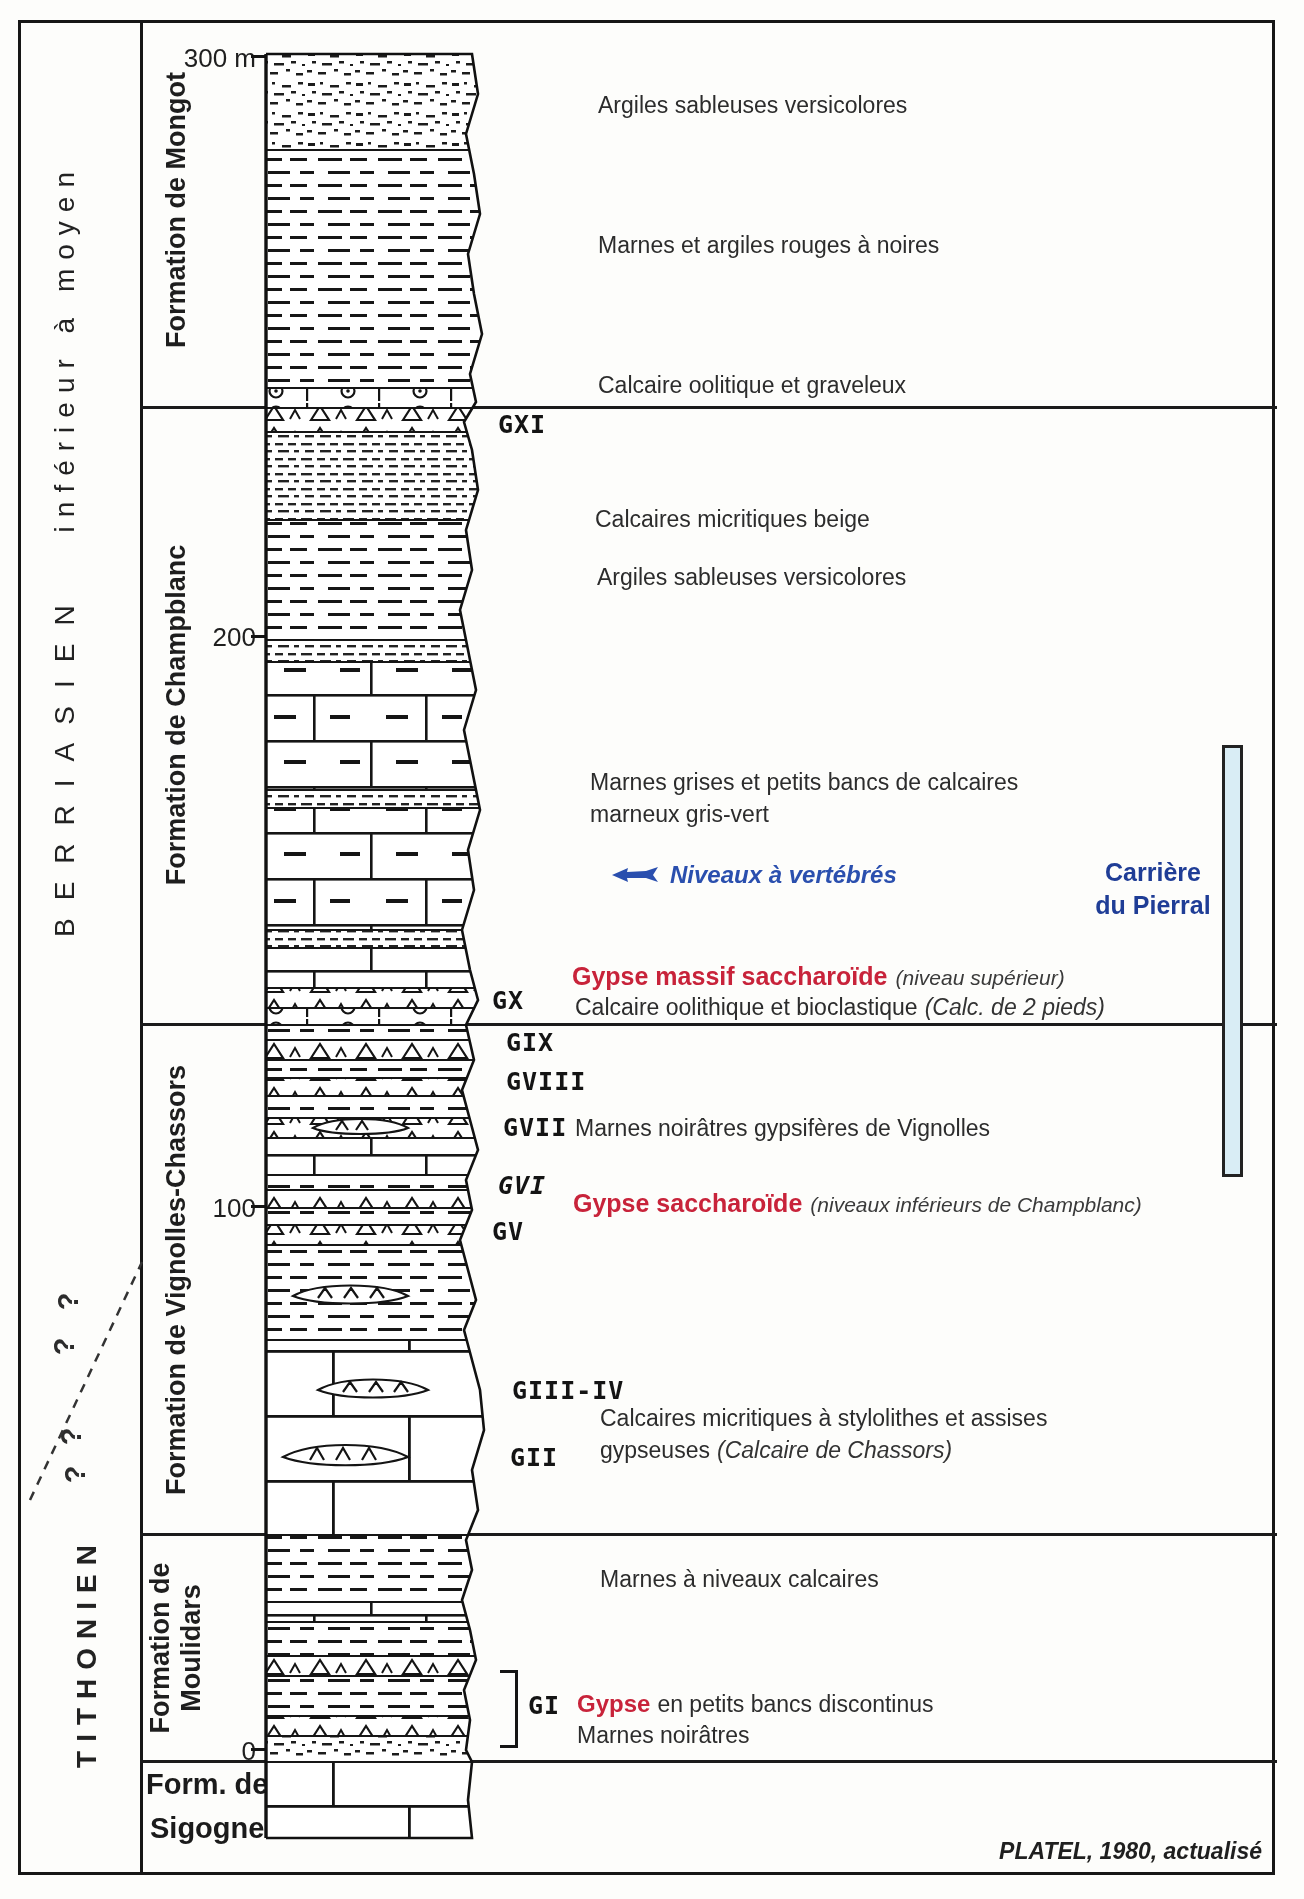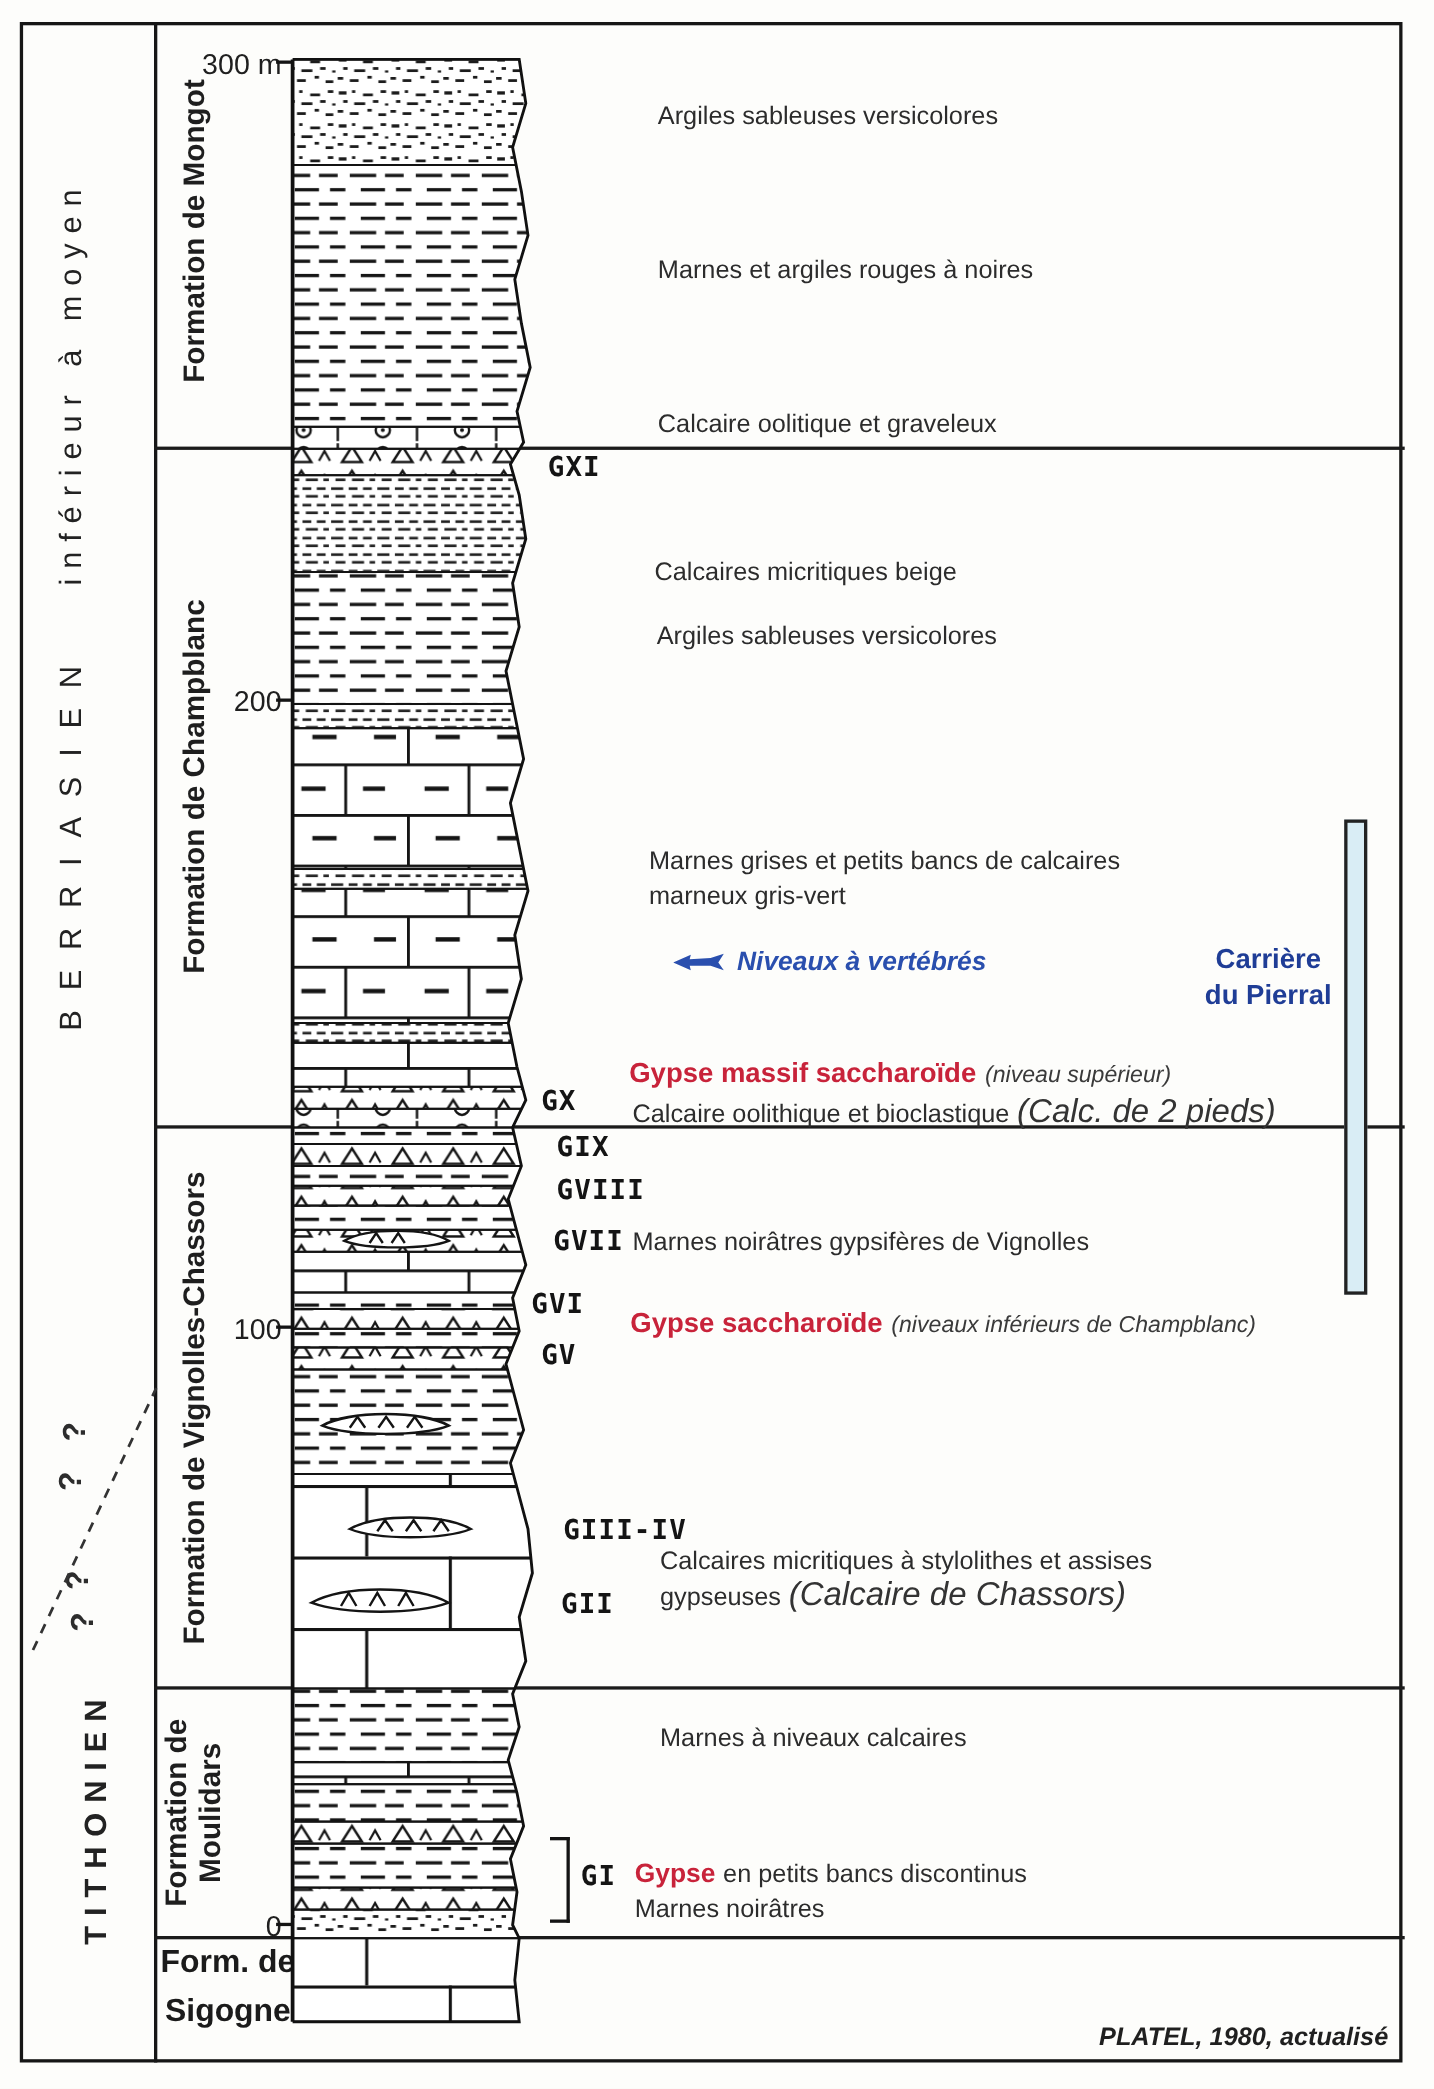--- a/index.html
+++ b/index.html
@@ -21,21 +21,21 @@
   
   .scale{width:106px;text-align:right;font-size:26px;color:#1f1f1f;}
   .tick{width:16px;height:3px;background:#141414;}
   
   .gmark{font-family:"DejaVu Sans Mono",monospace;font-weight:bold;font-size:25px;color:#141414;letter-spacing:1px;}
   #gi-bracket{width:18px;height:78px;border:3px solid #141414;border-left:none;box-sizing:border-box;}
   
   .desc{font-size:23px;color:#2c2c2c;white-space:nowrap;}
   .desc .red{color:var(--red);font-weight:bold;font-size:25px;}
   .desc .note{font-style:italic;color:#3a3a3a;font-size:21px;margin-left:8px;}
-  .desc .note2{font-style:italic;color:#333;font-size:30px;margin-left:7px;}
+  .desc .note2{font-style:italic;color:#333;font-size:23px;margin-left:7px;}
   .desc .rest{margin-left:7px;text-align:center;}
   .two-line{line-height:32px;}
   .blue-it{font-size:24px;font-style:italic;font-weight:bold;color:var(--fish_blue);}
   #quarry-label{width:150px;text-align:center;font-size:25px;font-weight:bold;color:var(--blue);line-height:33px;}
   #quarry-bar{width:21px;height:432px;background:var(--bar_fill);border:3px solid #222;box-sizing:border-box;}
   #credit{width:422px;text-align:right;font-size:23px;font-weight:bold;font-style:italic;color:#1f1f1f;}
   .sig{font-weight:bold;font-size:29px;color:#1b1b1b;white-space:nowrap;}
 </style>
 </head>
 <body>
@@ -212,21 +212,21 @@
              L208,1490 L214,1520 L204,1550 L212,1580 L218,1610 L206,1640 L212,1670 L208,1700 L214,1712 L210,1750
              L214,1788 L8,1788" fill="none" stroke="#111" stroke-width="2.6"></path>
     <line x1="8" y1="4" x2="8" y2="1788" stroke="#111" stroke-width="3.4"></line>
   </svg>
 
   <div class="abs gmark" style="left:498px;top:410px;">GXI</div>
   <div class="abs gmark" style="left:492px;top:986px;">GX</div>
   <div class="abs gmark" style="left:506px;top:1028px;">GIX</div>
   <div class="abs gmark" style="left:506px;top:1067px;">GVIII</div>
   <div class="abs gmark" style="left:503px;top:1113px;">GVII</div>
-  <div class="abs gmark" style="left:483px;top:1171px;">GVI</div>
+  <div class="abs gmark" style="left:498px;top:1171px;font-style:italic;">GVI</div>
   <div class="abs gmark" style="left:492px;top:1217px;">GV</div>
   <div class="abs gmark" style="left:512px;top:1376px;">GIII-IV</div>
   <div class="abs gmark" style="left:510px;top:1443px;">GII</div>
   <div class="abs" id="gi-bracket" style="left:500px;top:1670px;"></div>
   <div class="abs gmark" style="left:528px;top:1691px;">GI</div>
 
   <div class="abs desc" style="left:598px;top:92px;">Argiles sableuses versicolores</div>
   <div class="abs desc" style="left:598px;top:232px;">Marnes et argiles rouges à noires</div>
   <div class="abs desc" style="left:598px;top:372px;">Calcaire oolitique et graveleux</div>
   <div class="abs desc" style="left:595px;top:506px;">Calcaires micritiques beige</div>

